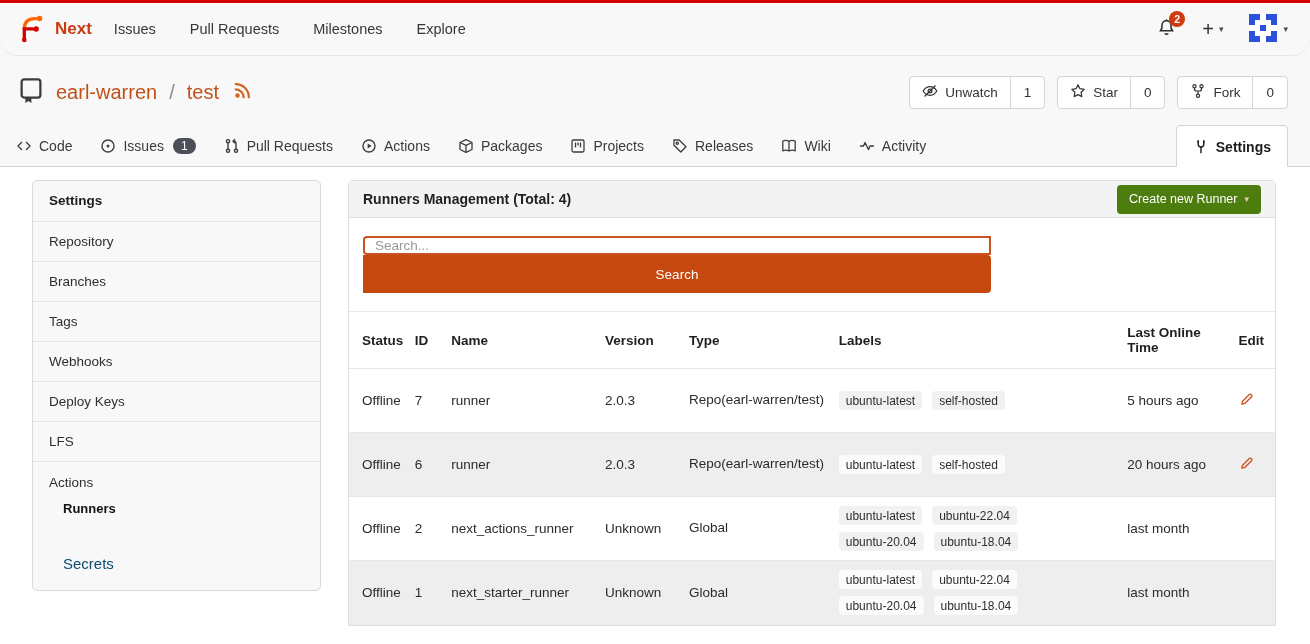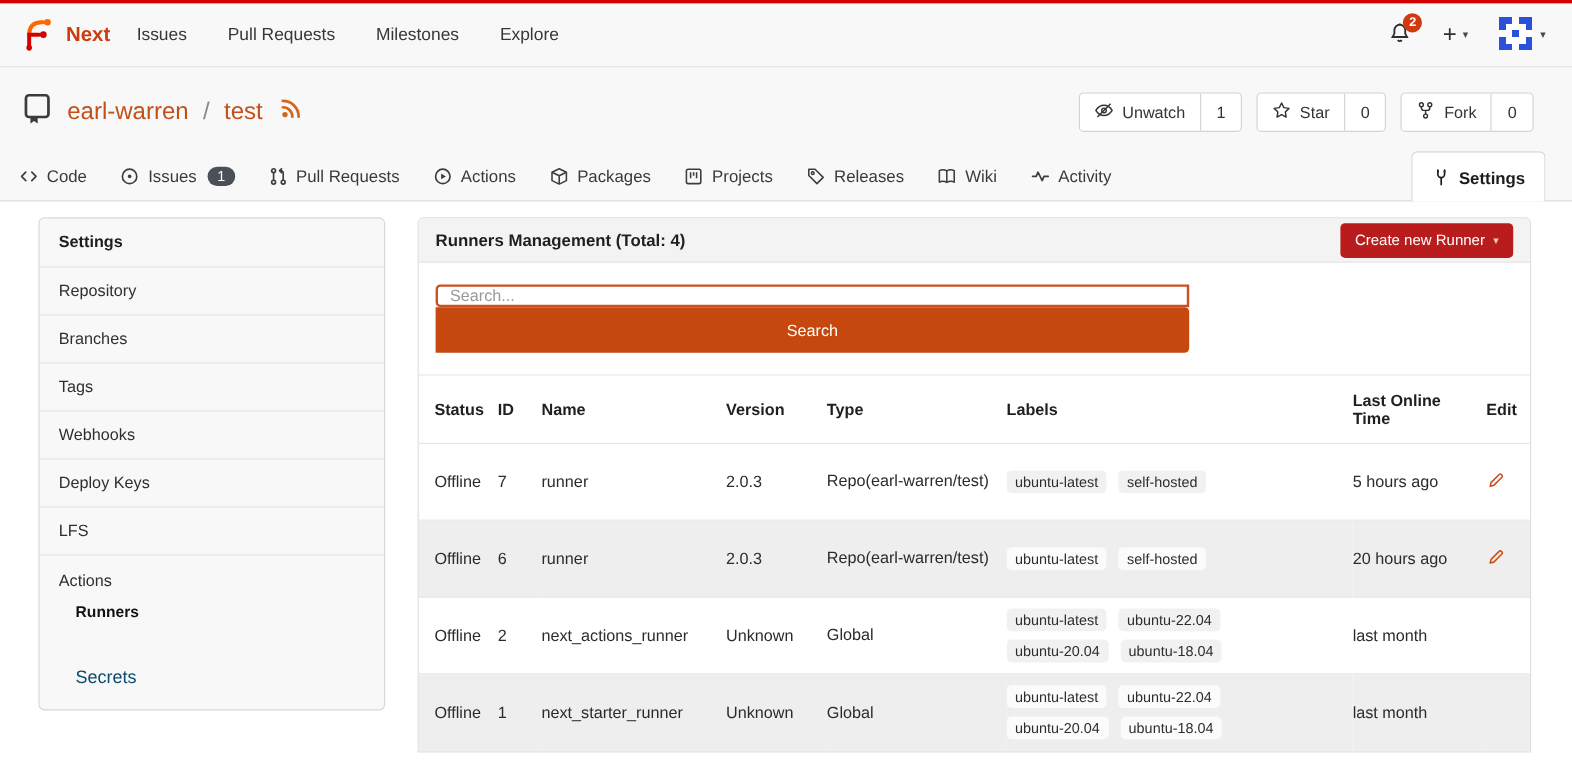--- a/index.html
+++ b/index.html
@@ -5,37 +5,37 @@
   * { box-sizing: border-box; margin: 0; padding: 0; }
   html,body { width:1310px; height:644px; }
   body {
     font-family: "Liberation Sans", "DejaVu Sans", sans-serif;
     background:#fff; color:#2b2b2b; overflow:hidden; font-size:14px;
   }
   .accent-bar { height:3px; background:#d40000; }
 
   
   .header-band { background:#f8f8f8; }
-  .navbar { display:flex; align-items:center; height:53px; padding:0 22px 0 14px; border-bottom:1px solid #e7e7e7; }
+  .navbar { display:flex; align-items:center; height:53px; padding:0 22px 0 14px; border-bottom:1px solid #e7e7e7;border-radius:18px; }
   .brand { display:flex; align-items:center; cursor:pointer; }
   .brand-name { margin-left:8px; font-weight:700; font-size:17px; color:#cc3b0f; }
   .nav-link { margin-left:34px; color:#373737; font-size:14.5px; text-decoration:none; cursor:pointer; }
   .nav-link:first-of-type { margin-left:22px; }
   .nav-right { margin-left:auto; display:flex; align-items:center; gap:26px; }
   .bell-wrap { position:relative; cursor:pointer; }
   .notif-badge { position:absolute; top:-7px; right:-9px; background:#cf3a10; color:#fff;
     font-size:10.5px; font-weight:700; min-width:16px; height:16px; border-radius:9px;
     display:flex; align-items:center; justify-content:center; padding:0 4px; }
   .plus-menu { display:flex; align-items:center; gap:5px; cursor:pointer; color:#2f2f2f; }
   .plus-glyph { font-size:20px; line-height:1; }
   .caret { font-size:9px; color:#4a4a4a; }
   .avatar-menu { display:flex; align-items:center; gap:6px; cursor:pointer; }
 
   
-  .repo-header { display:flex; align-items:center; padding:19px 32px 15px 16px;justify-content:center; }
+  .repo-header { display:flex; align-items:center; padding:19px 22px 15px 16px;justify-content:center; }
   .repo-title { display:flex; align-items:center; gap:10px; font-size:20px; }
   .repo-owner,.repo-name { color:#c25018; cursor:pointer; text-decoration:none; }
   .repo-sep { color:#8a8a8a; margin:0 2px; }
   .rss-icon { margin-left:4px; cursor:pointer; }
   .repo-actions { margin-left:auto; display:flex; gap:12px; }
   .btn-group { display:flex; background:#fff; border:1px solid #d4d4d4; border-radius:4px; overflow:hidden; font-size:13.5px; color:#333; }
   .btn-main { display:flex; align-items:center; gap:7px; padding:6px 12px; cursor:pointer; }
   .btn-count { padding:6px 13px; border-left:1px solid #d4d4d4; cursor:pointer; display:flex; align-items:center; }
 
   
@@ -58,21 +58,21 @@
   .side-group-label { font-size:13.5px; color:#2f2f2f; cursor:pointer; }
   .side-sub { padding-left:14px; margin-top:11px; font-size:13px; cursor:pointer; }
   .side-sub.active { font-weight:700; color:#111; }
   .side-sub.muted { color:#0c4a6e; font-size:15px;margin-top:39px; }
 
   
   .panel { flex:1; border:1px solid #dfdfdf; border-radius:5px 5px 0 0; background:#fff; }
   .panel-header { display:flex; align-items:center; justify-content:space-between; background:#f3f3f4;
     border-bottom:1px solid #ddd; border-radius:5px 5px 0 0; padding:0 14px; height:37px; }
   .panel-title { font-size:14px; font-weight:700; color:#1f1f1f; }
-  .create-btn { background:#b91c1c; color:#fff; border:none; border-radius:4px; height:29px;
+  .create-btn { background:#4d7c0f; color:#fff; border:none; border-radius:4px; height:29px;
     padding:0 12px; font-size:12.5px; cursor:pointer; display:flex; align-items:center; gap:7px;
     font-family:inherit; }
   .create-btn .caret { color:#f3c9b4; }
 
   .search-section { padding:18px 14px; }
   .search-group { display:flex; width:628px;flex-direction:column; }
   .search-input { flex:1; height:38px; border:2px solid #cb5120; border-radius:4px 0 0 4px;
     padding:0 10px; font-size:13.5px; font-family:inherit; outline:none; color:#333; }
   .search-input::placeholder { color:#999; }
   .search-btn { height:38px; background:#c6480f; color:#fff; border:none; border-radius:0 4px 4px 0;

